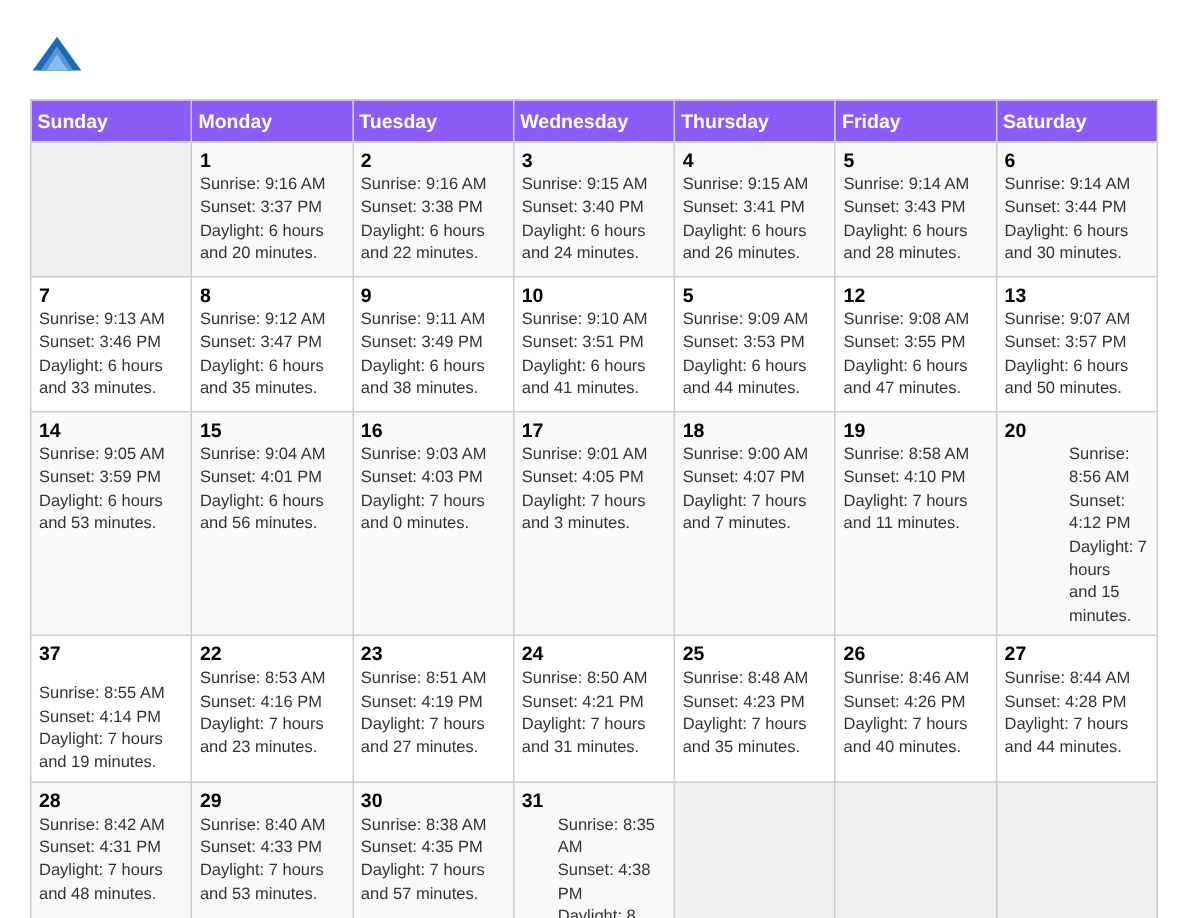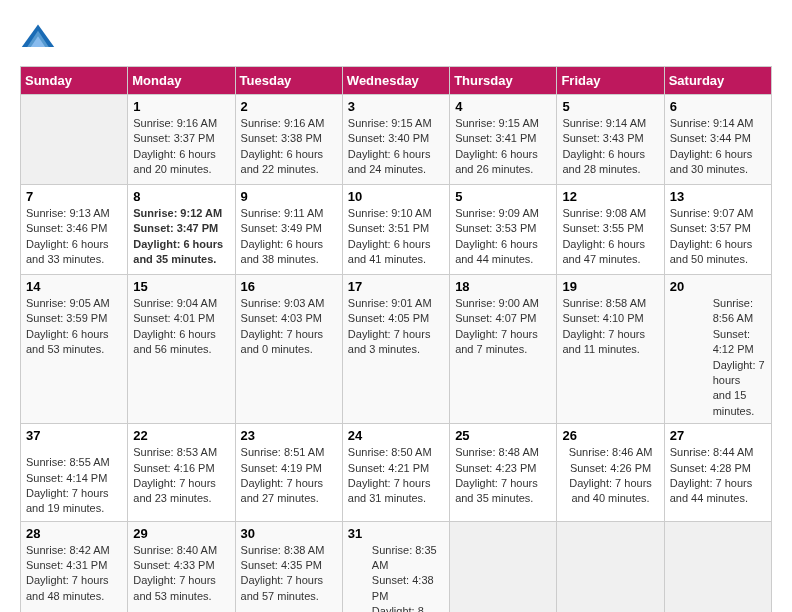--- a/index.html
+++ b/index.html
@@ -43,21 +43,21 @@
     .calendar-subtitle {
       font-size: 16px;
       color: #555;
     }
     table {
       width: 100%;
       border-collapse: collapse;
       font-size: 11px;
     }
     thead tr th {
-      background-color: #be185d;
+      background-color: #8b5cf6;
       color: #fff;
       padding: 6px 4px;
       text-align: left;
       font-size: 13px;
       font-weight: bold;
       border: 1px solid #ccc;
     }
     tbody tr td {
       vertical-align: top;
       border: 1px solid #ccc;
@@ -165,21 +165,21 @@
       <tr>
         <td>
           <span class="day-num">7</span>
           <div class="day-info" style="white-space: pre-line;">Sunrise: 9:13 AM
 Sunset: 3:46 PM
 Daylight: 6 hours
 and 33 minutes.</div>
         </td>
         <td>
           <span class="day-num">8</span>
-          <div class="day-info" style="white-space: pre-line; font-weight: bold;">Sunrise: 9:12 AM
+          <div class="day-info" style="white-space: pre-line;">Sunrise: 9:12 AM
 Sunset: 3:47 PM
 Daylight: 6 hours
 and 35 minutes.</div>
         </td>
         <td>
           <span class="day-num">9</span>
           <div class="day-info" style="white-space: pre-line;">Sunrise: 9:11 AM
 Sunset: 3:49 PM
 Daylight: 6 hours
 and 38 minutes.</div>
@@ -295,21 +295,21 @@
         </td>
         <td>
           <span class="day-num">25</span>
           <div class="day-info" style="white-space: pre-line;">Sunrise: 8:48 AM
 Sunset: 4:23 PM
 Daylight: 7 hours
 and 35 minutes.</div>
         </td>
         <td>
           <span class="day-num">26</span>
-          <div class="day-info" style="white-space: pre-line; text-align: center;">Sunrise: 8:46 AM
+          <div class="day-info" style="white-space: pre-line;">Sunrise: 8:46 AM
 Sunset: 4:26 PM
 Daylight: 7 hours
 and 40 minutes.</div>
         </td>
         <td>
           <span class="day-num">27</span>
           <div class="day-info" style="white-space: pre-line;">Sunrise: 8:44 AM
 Sunset: 4:28 PM
 Daylight: 7 hours
 and 44 minutes.</div>

